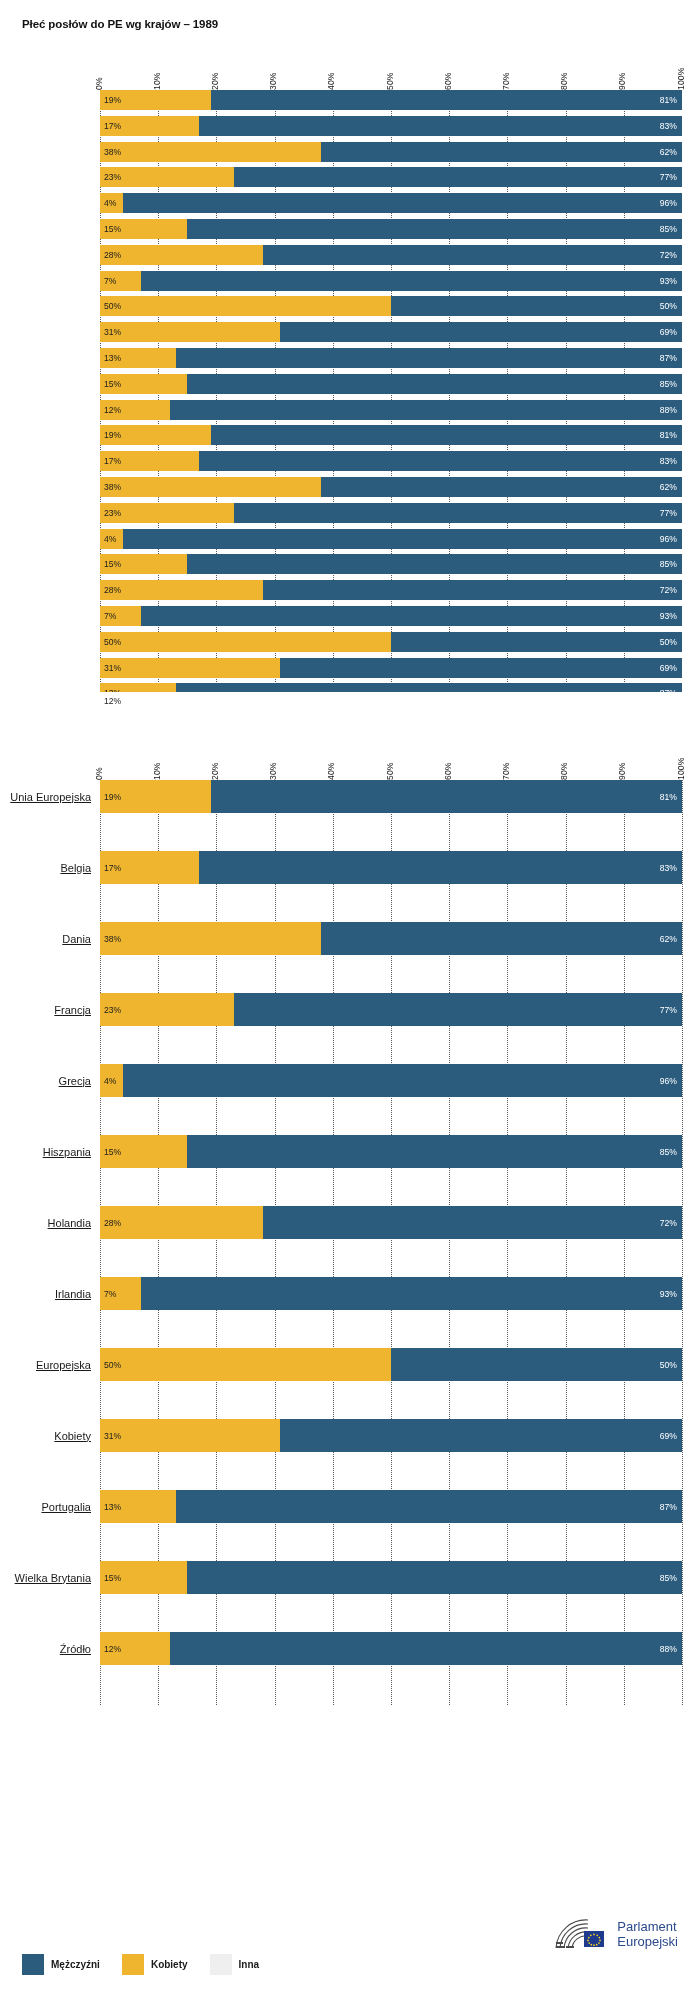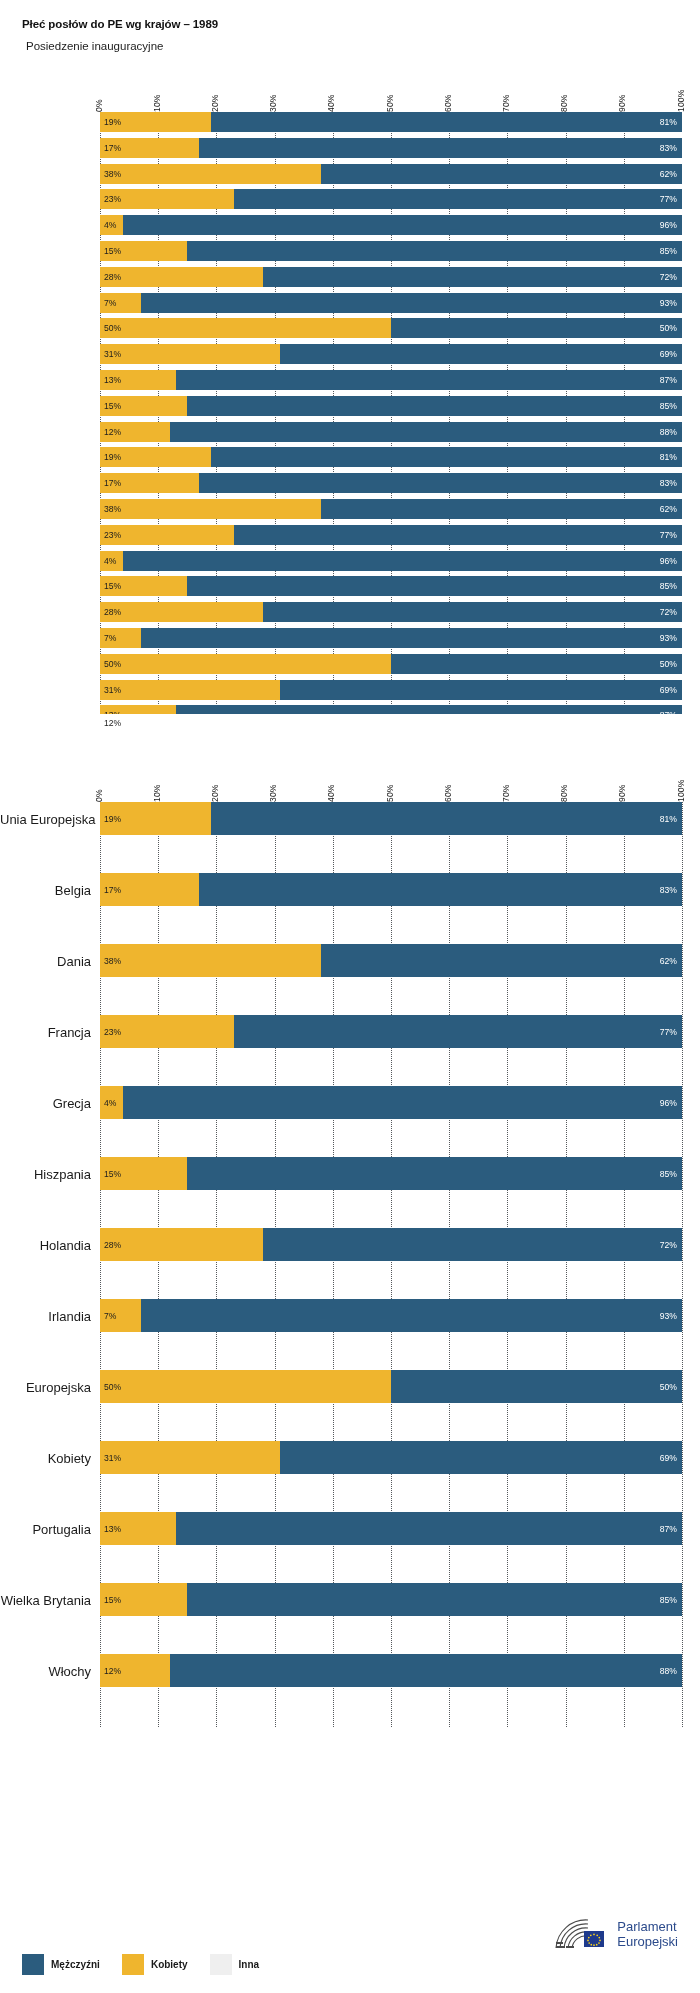--- a/index.html
+++ b/index.html
@@ -60,23 +60,24 @@
     border-left:1px dotted #55585c;
   }
 
   .row { position:relative; display:flex; align-items:center; }
   .rlab {
     position:absolute;
     right:100%;
     width:var(--lab);
     padding-right:9px;
     text-align:right;
-    font-size:13px;
+    font-size:11px;
     color:#1a1a1a;
     white-space:nowrap;
+    text-decoration:underline;
   }
   .bars { position:relative; display:flex; width:100%; height:100%; }
   .seg { position:relative; height:100%; display:flex; align-items:center; }
   .seg.f { background:#EFB52E; justify-content:flex-start; }
   .seg.m { background:#2B5C7E; justify-content:flex-end; }
   .seg.f span { font-size:8.6px; color:#1d1d1d; padding-left:4px; }
   .seg.m span { font-size:8.6px; color:#ffffff; padding-right:5px; }
 
   
   #c1 { --lab:100px; --rgt:18px; margin-top:14px; }
@@ -117,21 +118,20 @@
     display:flex; align-items:center;
   }
   .brand .mark { width:56px; height:34px; margin-right:7px; }
   .brand .bt { font-size:13px; line-height:15px; color:#2B4A8B; font-weight:normal; }
 </style>
 </head>
 <body>
 
 <div class="hdr">
   <h1>Płeć posłów do PE wg krajów – 1989</h1>
-  <h2>Posiedzenie inauguracyjne</h2>
 </div>
 
 <div class="chart" id="c1">
   <div class="axis">
       <div class="tk" style="left: 0%; margin-left: 3.5px;">0%</div>
       <div class="tk" style="left: 10%; margin-left: 3.5px;">10%</div>
       <div class="tk" style="left: 20%; margin-left: 3.5px;">20%</div>
       <div class="tk" style="left: 30%; margin-left: 3.5px;">30%</div>
       <div class="tk" style="left: 40%; margin-left: 3.5px;">40%</div>
       <div class="tk" style="left: 50%; margin-left: 3.5px;">50%</div>
@@ -556,21 +556,21 @@
           <div class="bars">
             <div class="seg f" style="width: 15%;">
               <span>15%</span>
             </div>
             <div class="seg m" style="width: 85%;">
               <span>85%</span>
             </div>
           </div>
         </div>
         <div class="row">
-          <div class="rlab">Włochy</div>
+          <div class="rlab">Źródło</div>
           <div class="bars">
             <div class="seg f" style="width: 12%;">
               <span>12%</span>
             </div>
             <div class="seg m" style="width: 88%;">
               <span>88%</span>
             </div>
           </div>
         </div>
       </div>

